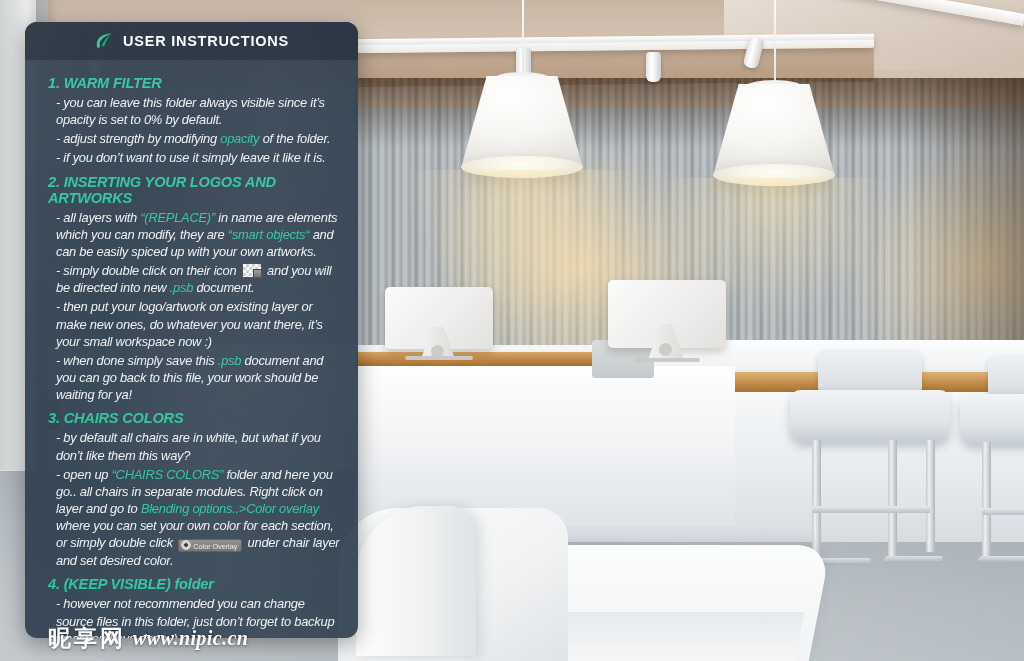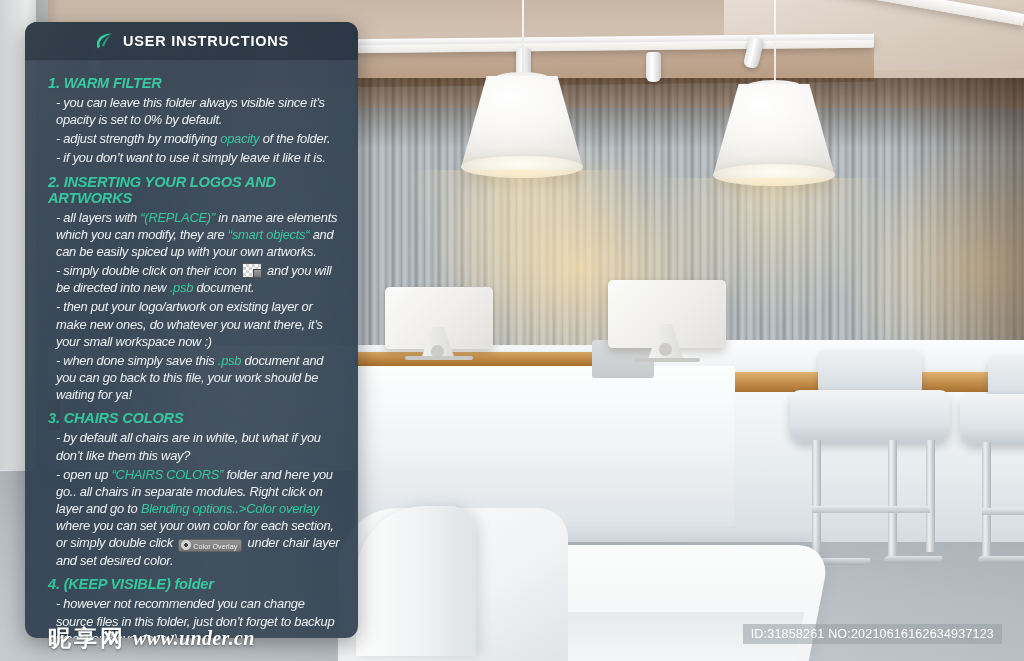--- a/index.html
+++ b/index.html
@@ -490,17 +490,16 @@
       </div>
     <div class="panel-sheen"></div>
   </div>
 
   <div class="wm-left">
     <span class="wm-cn" id="wm-brand">
         <span>昵</span>
         <span>享</span>
         <span>网</span>
       </span>
-    <span class="wm-url">www.under.cn</span>
+    <span class="wm-url">www.nipic.cn</span>
   </div>
-  <div class="wm-id">ID:31858261 NO:20210616162634937123</div>
 
 </div>
 
 </body></html>

